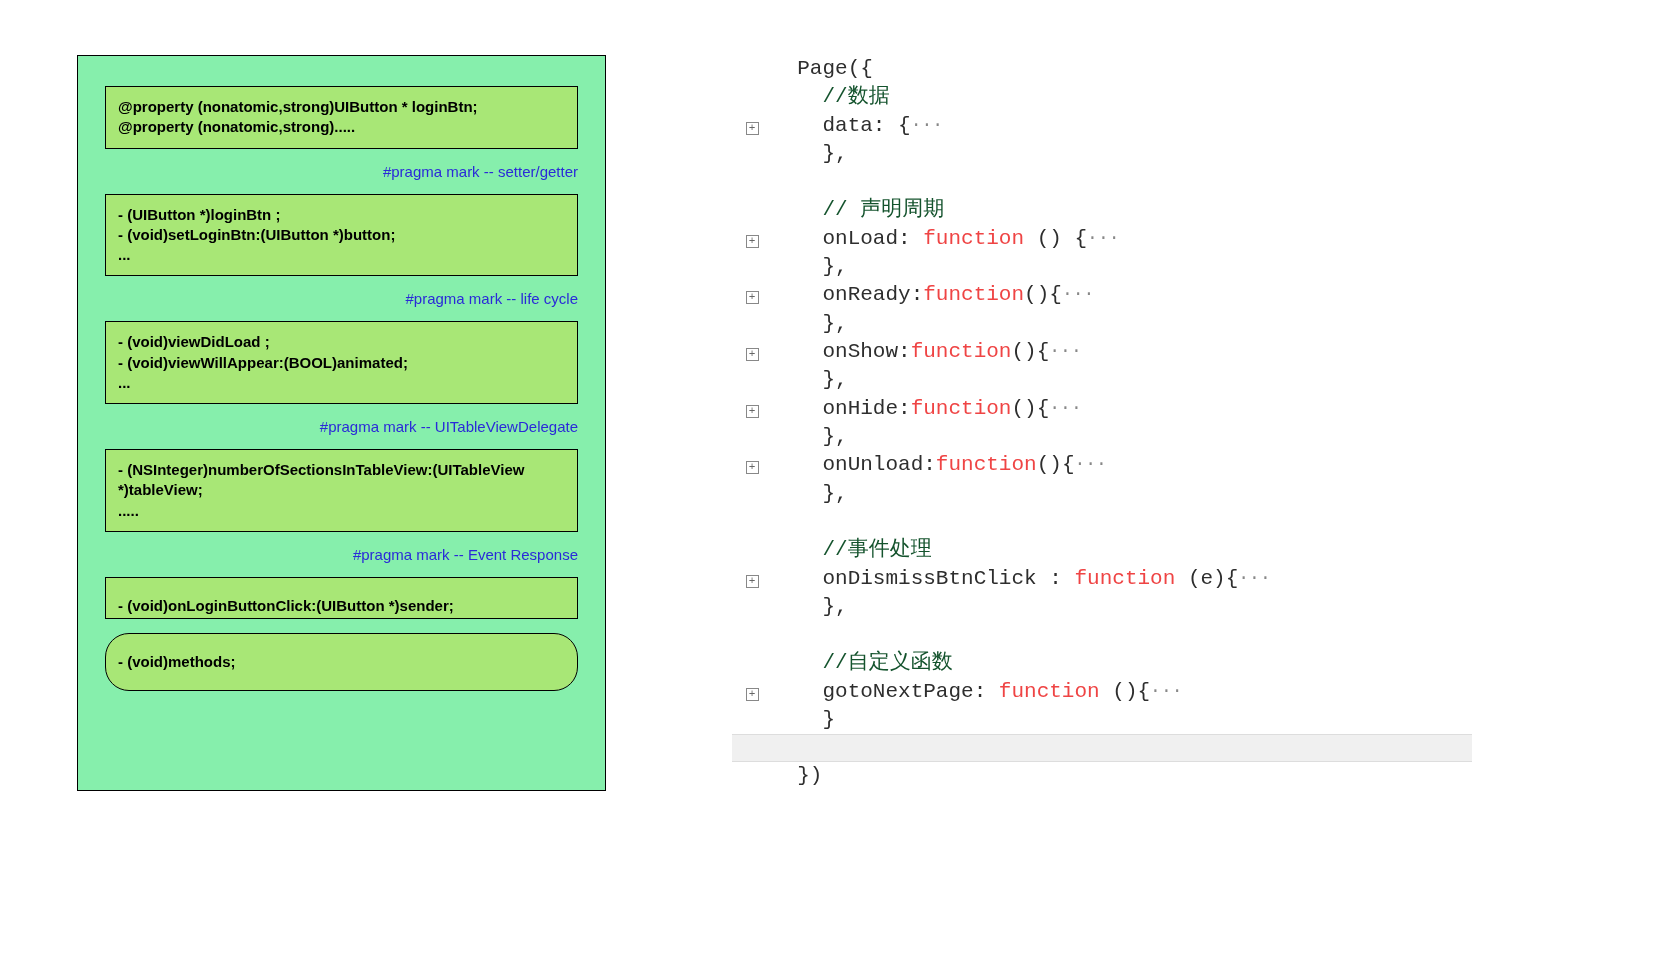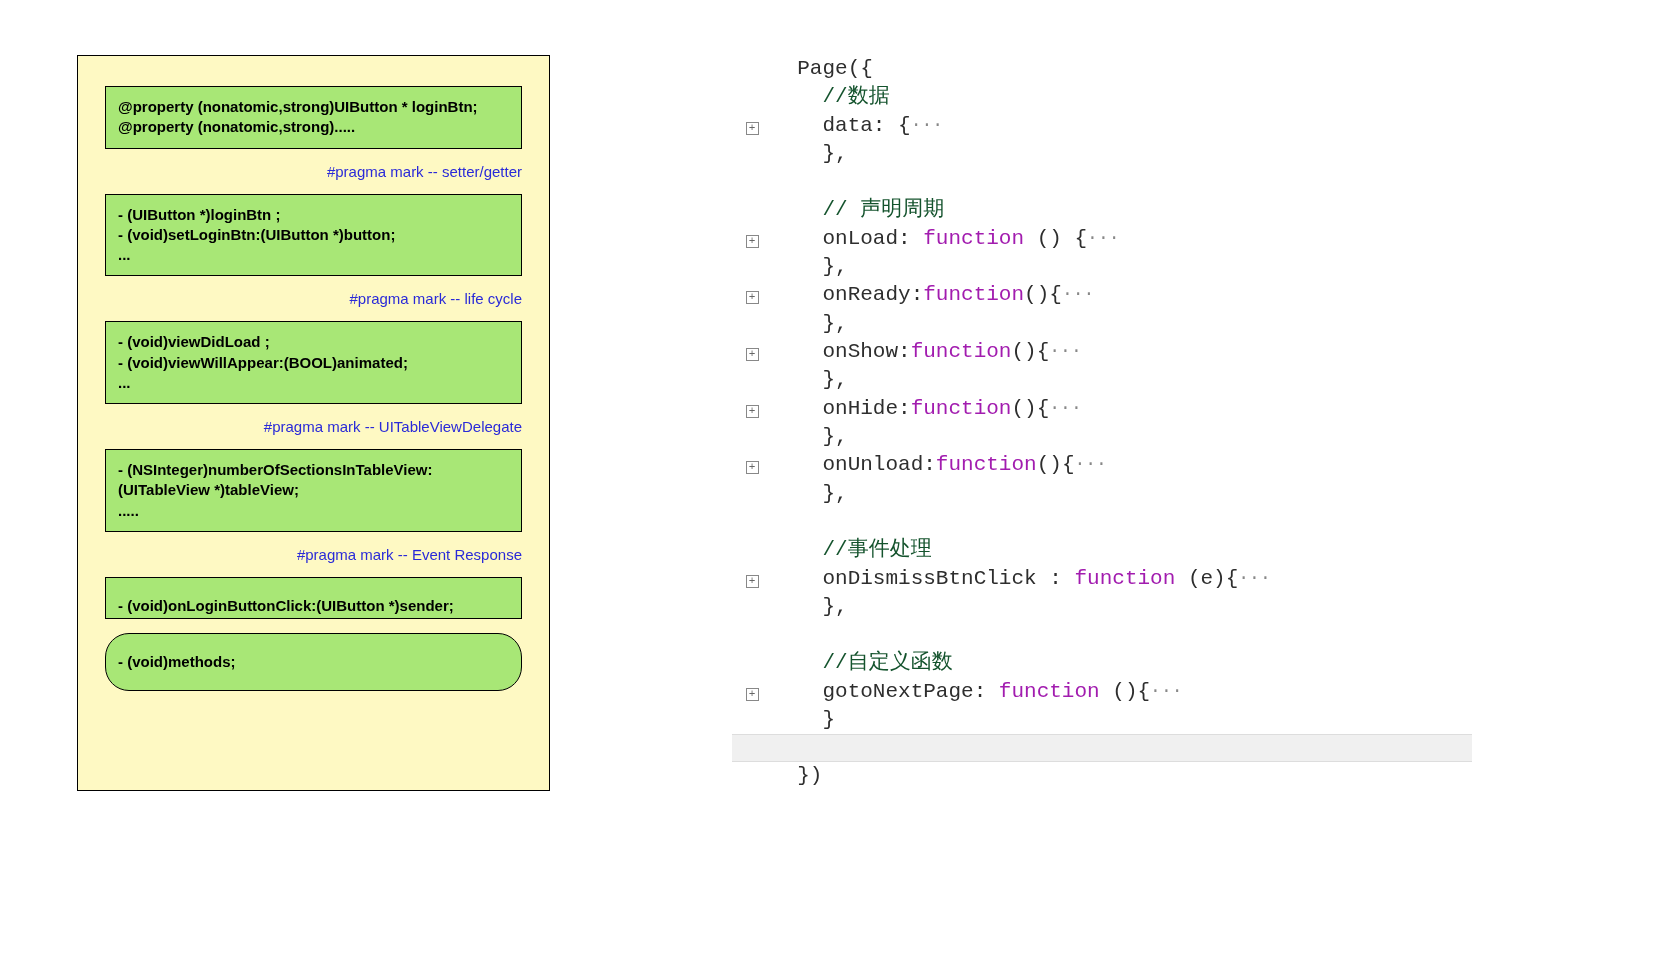--- a/index.html
+++ b/index.html
@@ -7,23 +7,23 @@
     background: #ffffff;
     font-family: "Segoe UI", Arial, sans-serif;
     width: 1662px;
     height: 974px;
     position: relative;
   }
   .left-panel {
     position: absolute;
     left: 77px;
     top: 55px;
-    width: 473px;
+    width: 529px;
     height: 736px;
-    background: #fef9c3;
+    background: #86efac;
     border: 1.5px solid #000;
     padding: 30px 27px 20px 27px;
   }
   .green-box {
     background: #a8e776;
     border: 1.5px solid #000;
     padding: 10px 12px;
     margin-bottom: 14px;
     font-size: 15px;
     color: #000;
@@ -64,21 +64,21 @@
     border: 1.5px solid #888;
     font-size: 11px;
     line-height: 11px;
     text-align: center;
     color: #666;
     background: #fff;
   }
   .code-content {
     white-space: pre;
   }
-  .kw { color: #a21caf; }
+  .kw { color: #ef4444; }
   .comment { color: #14532d; }
   .cursor-line {
     background: #f0f0f0;
     border-top: 1px solid #ddd;
     border-bottom: 1px solid #ddd;
     height: 26px;
   }
   .fold-ellipsis {
     color: #888;
     font-size: 18px;

